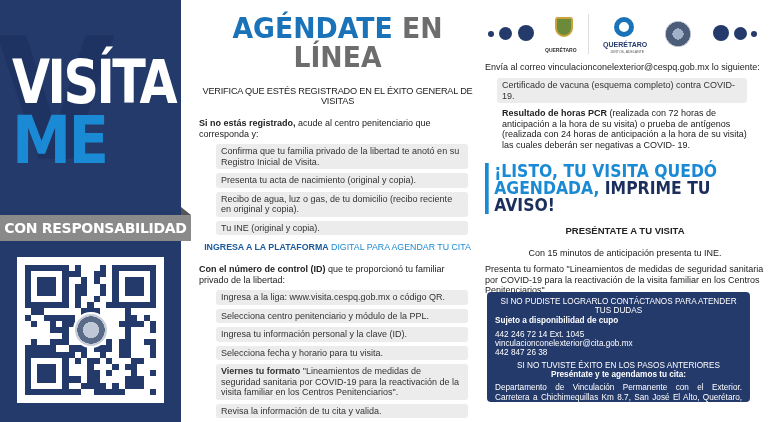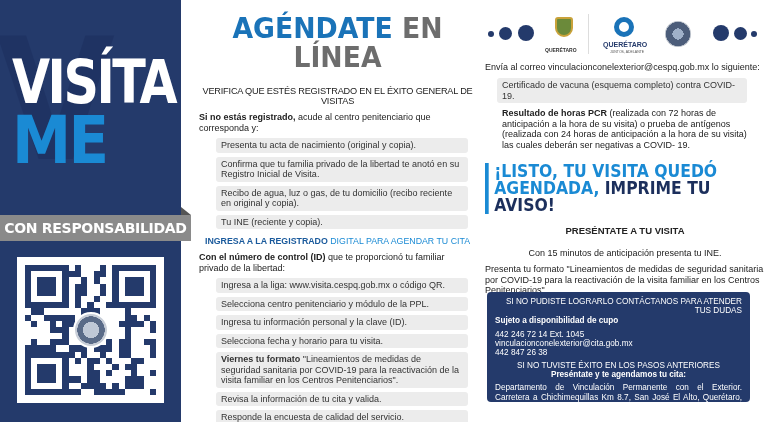--- a/index.html
+++ b/index.html
@@ -11,21 +11,21 @@
 .ribbon{position:absolute;left:0;top:215px;width:191px;height:26px;background:#8a8a8a;color:#fff;font:700 14px/26px "DejaVu Sans",sans-serif;text-align:center;letter-spacing:-0.3px}
 .fold{position:absolute;left:181px;top:207px;width:0;height:0;border-bottom:8px solid #555;border-right:10px solid transparent}
 .qr{position:absolute;left:17px;top:257px;width:147px;height:146px;background:#fff;padding:8px}
 .qrgrid{width:100%;height:100%;display:grid;grid-template-columns:repeat(21,1fr);grid-template-rows:repeat(21,1fr)}
 .qrgrid span{background:#243a6b}
 .qrlogo{position:absolute;left:56px;top:55px;width:36px;height:36px;border-radius:50%;background:radial-gradient(circle,#bfc8d6 0 35%,#5a6b88 36% 60%,#c8ced8 61%);border:2px solid #fff}
 .mid{position:absolute;left:199px;top:0;width:277px}
 .h1{text-align:center;margin-top:14px;font:900 29px/1 "DejaVu Sans",sans-serif;letter-spacing:0px;transform:scaleX(.92)}
 .h1 .a{color:#1a73b8}.h1 .b{color:#6d6d6d}
 .sub{font-size:9.2px;margin-top:14px;text-align:center;letter-spacing:-0.2px}
-.p{font-size:9px;line-height:11px;margin-top:6px}
+.p{font-size:9px;line-height:11px;margin-top:12px}
 .box{background:#ececec;border-radius:3px;margin:4px 0 0 17px;padding:2px 5px;font-size:9px;line-height:10.5px;color:#333;width:252px}
 .cta{text-align:center;font-size:8.8px;color:#1a8ad4;margin-top:7px}
 .cta b{color:#1a5a9c}
 .right{position:absolute;left:485px;top:0;width:280px}
 .logos{position:relative;height:60px}
 .dot{position:absolute;border-radius:50%;background:#243a6b}
 .p2{font-size:9px;line-height:11px}
 .listo{margin-top:13px;border-left:4px solid #1a8ad4;padding-left:6px;font:900 17px/17px "DejaVu Sans",sans-serif;transform:scaleX(.92);transform-origin:left;width:300px}
 .listo .a{color:#1a8ad4}.listo .b{color:#1c2f5c}
 .info{position:absolute;left:487px;top:292px;width:263px;height:110px;background:#243a6b;border-radius:4px;color:#fff;font-size:8.2px;line-height:9.3px;padding:5px 8px}
@@ -484,25 +484,25 @@
     <div class="qrlogo"></div>
   </div>
 </div>
 <div class="fold"></div>
 <div class="ribbon">CON RESPONSABILIDAD</div>
 
 <div class="mid">
   <div class="h1"><span class="a">AGÉNDATE</span> <span class="b">EN LÍNEA</span></div>
   <div class="sub">VERIFICA QUE ESTÉS REGISTRADO EN EL ÉXITO GENERAL DE VISITAS</div>
   <div class="p"><b>Si no estás registrado,</b><span> acude al centro penitenciario que corresponda y:</span></div>
+  <div class="box">Confirma que tu familia privado de la libertad te anotó en su Registro Inicial de Visita.</div>
   <div class="box">Presenta tu acta de nacimiento (original y copia).</div>
-  <div class="box">Confirma que tu familia privado de la libertad te anotó en su Registro Inicial de Visita.</div>
   <div class="box">Recibo de agua, luz o gas, de tu domicilio (recibo reciente en original y copia).</div>
-  <div class="box">Tu INE (reciente y copia).</div>
-  <div class="cta"><b>INGRESA A LA REGISTRADO</b><span> DIGITAL PARA AGENDAR TU CITA</span></div>
+  <div class="box">Tu INE (original y copia).</div>
+  <div class="cta"><b>INGRESA A LA PLATAFORMA</b><span> DIGITAL PARA AGENDAR TU CITA</span></div>
   <div class="p"><b>Con el número de control (ID)</b><span> que te proporcionó tu familiar privado de la libertad:</span></div>
   <div class="box">Ingresa a la liga: www.visita.cespq.gob.mx o código QR.</div>
   <div class="box">Selecciona centro penitenciario y módulo de la PPL.</div>
   <div class="box">Ingresa tu información personal y la clave (ID).</div>
   <div class="box">Selecciona fecha y horario para tu visita.</div>
   <div class="box"><b>Viernes tu formato</b><span> "Lineamientos de medidas de seguridad sanitaria por COVID-19 para la reactivación de la visita familiar en los Centros Penitenciarios".</span></div>
   <div class="box">Revisa la información de tu cita y valida.</div>
   <div class="box">Responde la encuesta de calidad del servicio.</div>
 
 </div>
@@ -530,21 +530,21 @@
     <div class="a">¡LISTO, TU VISITA QUEDÓ</div>
     <div><span class="a">AGENDADA,</span><span class="b"> IMPRIME TU AVISO!</span></div>
   </div>
   <div style="text-align:center;font-size:9.5px;font-weight:700;margin-top:11px">PRESÉNTATE A TU VISITA</div>
   <div class="p2" style="text-align:center;margin-top:12px">Con 15 minutos de anticipación presenta tu INE.</div>
   <div class="p2" style="margin-top:5px;line-height:10.5px">Presenta tu formato "Lineamientos de medidas de seguridad sanitaria por COVID-19 para la reactivación de la visita familiar en los Centros Penitenciarios".</div>
   <div class="p2" style="text-align:center;margin-top:6px">Tu AVISO.</div>
 </div>
 
 <div class="info">
-  <div style="text-align:right">SI NO PUDISTE LOGRARLO CONTÁCTANOS PARA ATENDER TUS DUDAS</div>
+  <div style="text-align:center">SI NO PUDISTE LOGRARLO CONTÁCTANOS PARA ATENDER TUS DUDAS</div>
   <div style="font-weight:700">Sujeto a disponibilidad de cupo</div>
   <div style="margin-top:5px">442 246 72 14 Ext. 1045</div>
   <div>vinculacionconelexterior@cita.gob.mx</div>
   <div>442 847 26 38</div>
   <div style="text-align:center;margin-top:3px">SI NO TUVISTE ÉXITO EN LOS PASOS ANTERIORES</div>
   <div style="text-align:center;font-weight:700">Preséntate y te agendamos tu cita:</div>
   <div style="margin-top:4px;text-align:justify">Departamento de Vinculación Permanente con el Exterior. Carretera a Chichimequillas Km 8.7, San José El Alto, Querétaro, Qro. CP. 76147</div>
   <div style="font-weight:700">Lunes a Viernes de 09.00 a 16.00 horas</div>
 </div>
 

